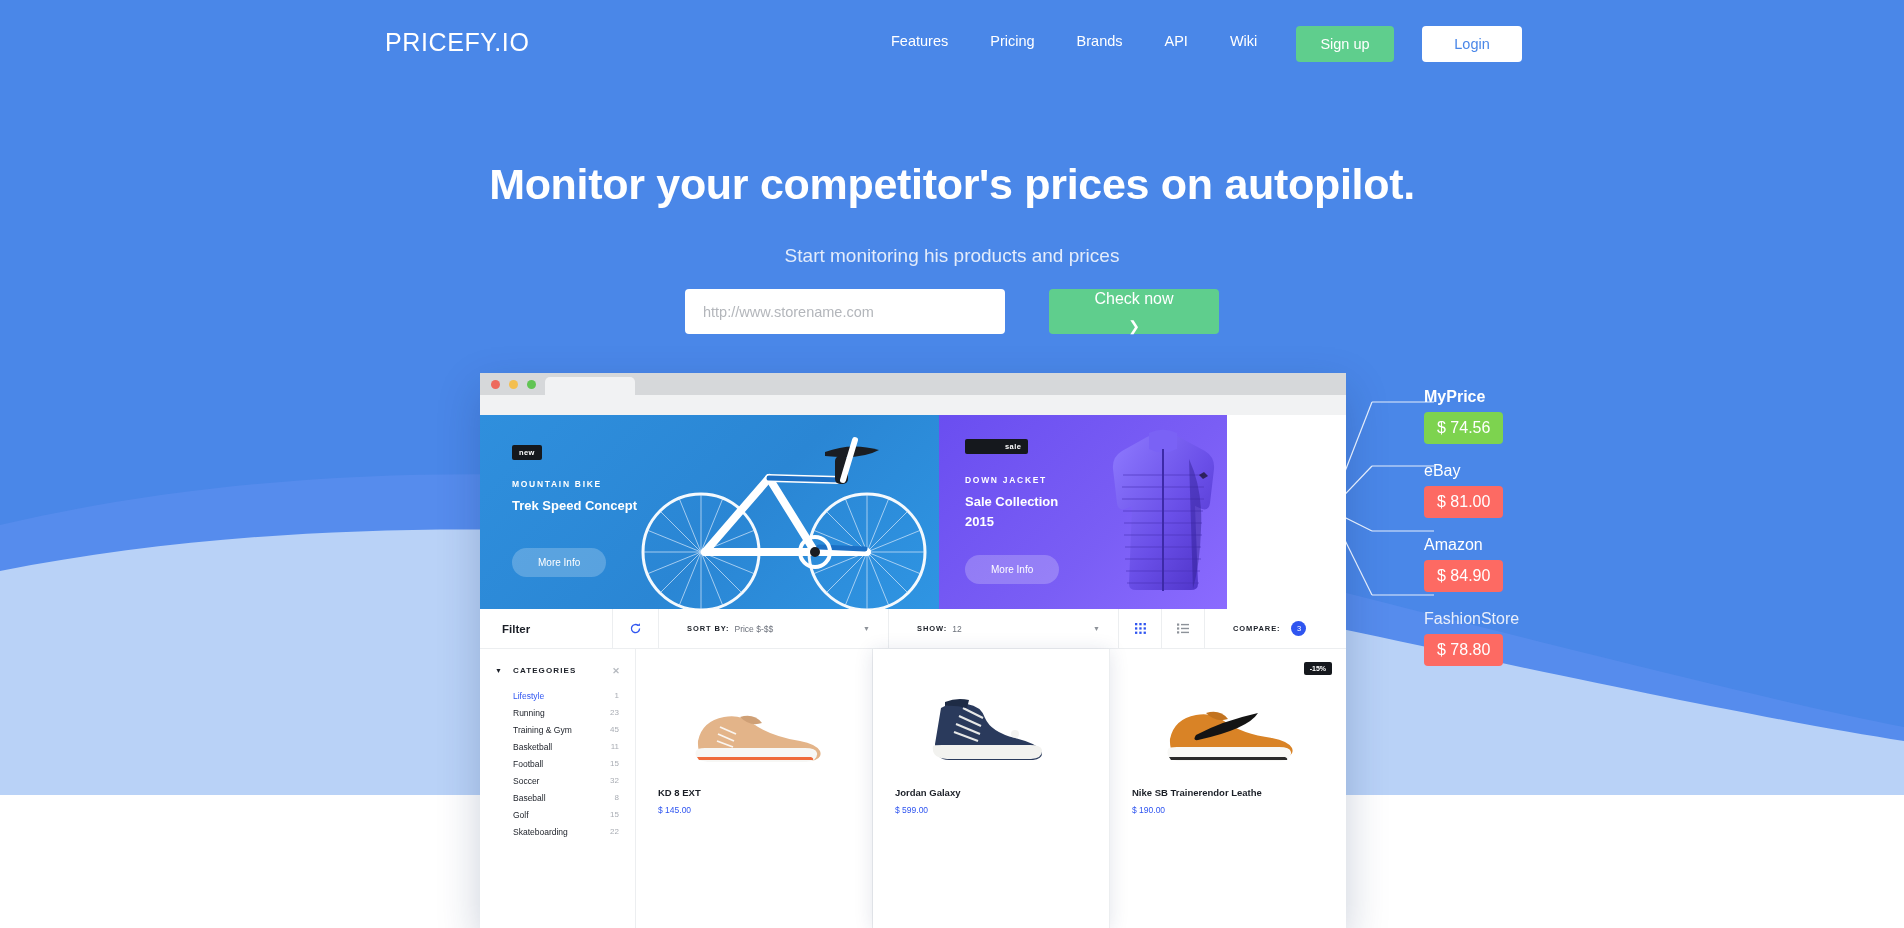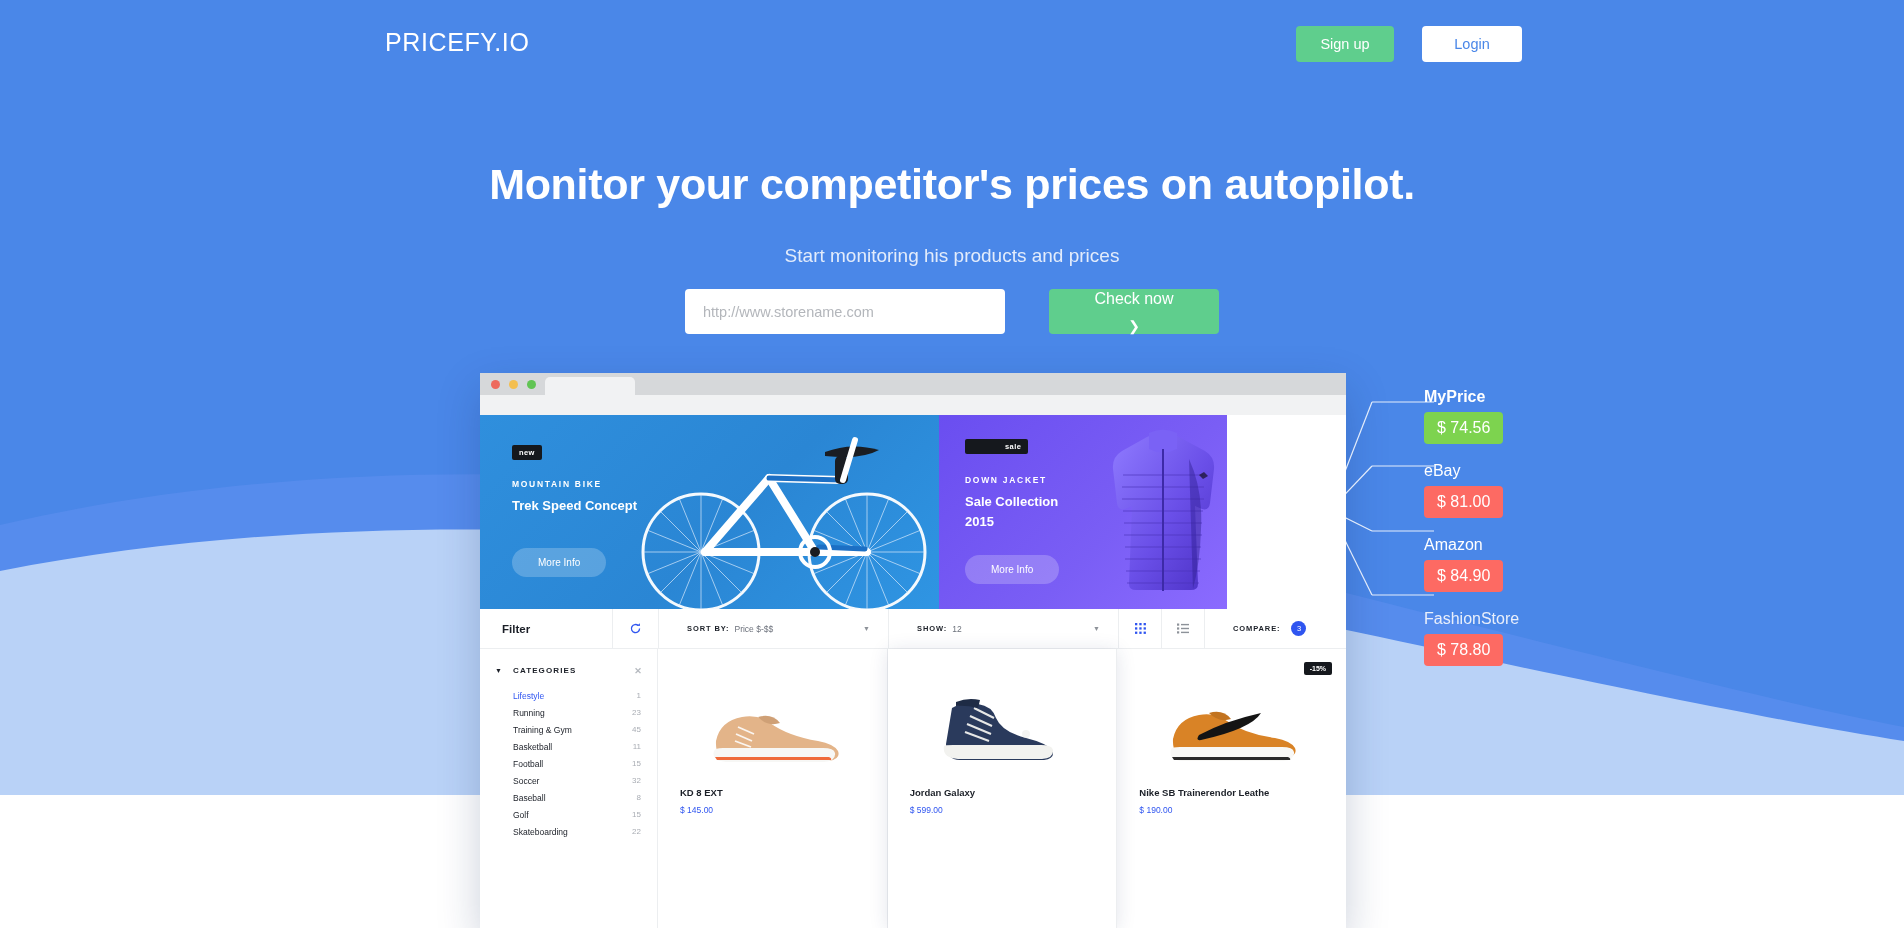--- a/index.html
+++ b/index.html
@@ -160,21 +160,21 @@
   .tb-value { font-size:8.5px; color:#6d727c; margin-left:5px; }
   .caret { position:absolute; right:18px; top:16px; font-size:7px; color:#8d9299; }
   .cmp-badge {
     width:15px; height:15px; border-radius:50%; background:#2f55f0;
     color:#ffffff; font-size:7.5px; display:flex;
     align-items:center; justify-content:center;
   }
 
   
   .shop-body { display:flex; height:279px; }
-  .sidebar { width:178px; border-right:1px solid #eceef0; padding-top:17px; }
+  .sidebar { width:156px; border-right:1px solid #eceef0; padding-top:17px; }
   .cat-head {
     display:flex; align-items:center; padding:0 16px 0 15px;
     font-size:8px; font-weight:bold; letter-spacing:1.1px;
     color:#1b1f27; margin-bottom:12px; position:relative;
   }
   .cat-chev { font-size:7px; color:#1b1f27; margin-right:10px; }
   .cat-x { position:absolute; right:14px; font-size:9px; color:#b5b9bf; }
   .cat-item {
     display:flex; justify-content:space-between; align-items:center;
     padding:0 16px 0 33px; height:17px; font-size:8.5px; color:#1b1f27;
@@ -220,20 +220,28 @@
   <svg class="wave-svg" viewBox="0 0 1904 420" preserveAspectRatio="none">
     <path d="M0,150 C420,52 900,108 1330,214 C1600,282 1790,330 1904,352 L1904,420 L0,420 Z" fill="#608ff0" opacity="0.55"></path>
     <path d="M0,196 C430,112 930,166 1380,262 C1630,316 1800,350 1904,366 L1904,420 L0,420 Z" fill="#b9d2f7"></path>
   </svg>
 </div>
 <div class="white-base"></div>
 
 <div class="navbar">
   <div class="brand">PRICEFY.IO</div>
 
+  <div class="nav-links">
+    <a class="nav-link" href="#">Features</a>
+    <a class="nav-link" href="#">Pricing</a>
+    <a class="nav-link" href="#">Brands</a>
+    <a class="nav-link" href="#">API</a>
+    <a class="nav-link" href="#">Wiki</a>
+    <a class="nav-link" href="#">Blog</a>
+  </div>
 
   <button class="btn-signup">Sign up</button>
   <button class="btn-login">Login</button>
 </div>
 
 <h1 class="hero-title">Monitor your competitor's prices on autopilot.</h1>
 <p class="hero-sub">Start monitoring his products and prices</p>
 
 <div class="search-wrap">
   <input class="search-input" type="text" placeholder="http://www.storename.com" style="">

